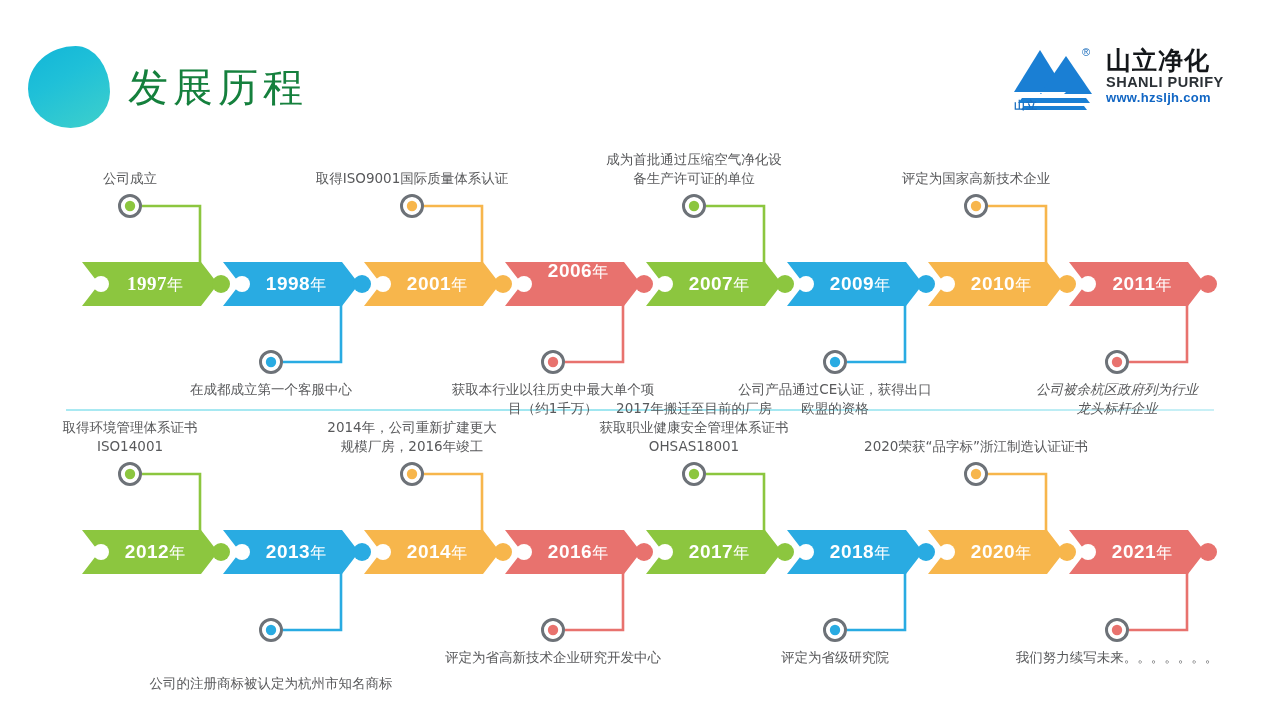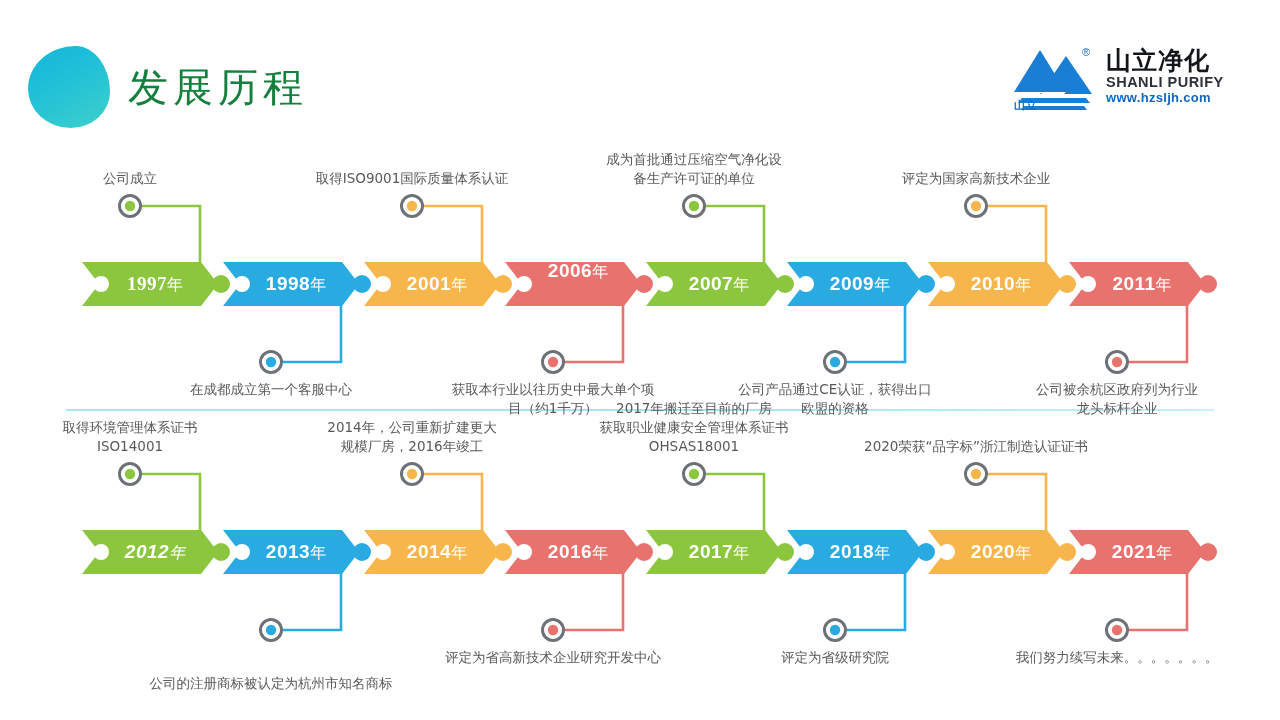--- a/index.html
+++ b/index.html
@@ -267,21 +267,21 @@
 目（约1千万）</div>
     <div class="year-label" style="left: 666px; top: 119px; width: 106px;"><span>2007</span><span class="suffix">年</span></div>
     <div class="callout" style="width: 250px; left: 569px; top: 0px;">成为首批通过压缩空气净化设
 备生产许可证的单位</div>
     <div class="year-label" style="left: 807px; top: 119px; width: 106px;"><span>2009</span><span class="suffix">年</span></div>
     <div class="callout" style="width: 250px; left: 710px; top: 230px;">公司产品通过CE认证，获得出口
 欧盟的资格</div>
     <div class="year-label" style="left: 948px; top: 119px; width: 106px;"><span>2010</span><span class="suffix">年</span></div>
     <div class="callout" style="width: 250px; left: 851px; top: 19px;">评定为国家高新技术企业</div>
     <div class="year-label" style="left: 1089px; top: 119px; width: 106px;"><span>2011</span><span class="suffix">年</span></div>
-    <div class="callout" style="width: 250px; left: 992px; top: 230px;">公司被余杭区政府列为行业
+    <div class="callout" style="width: 250px; left: 992px; top: 230px; font-style: italic;">公司被余杭区政府列为行业
 龙头标杆企业</div>
   </div>
 <div class="row" id="row-2">
     <svg class="chev-svg" width="1280" height="270">
       <g>
         <path d="M 142 56 H 200 V 116" fill="none" stroke="#8cc63f" stroke-width="2.6"></path>
       </g>
       <path d="M 82 112 L 201 112 L 218 134 L 201 156 L 82 156 L 99 134 Z" fill="#8cc63f"></path>
       <circle cx="221" cy="134" r="9" fill="#8cc63f"></circle>
       <circle cx="101" cy="134" r="8" fill="#ffffff"></circle>
@@ -361,21 +361,21 @@
       </g>
       <path d="M 1069 112 L 1188 112 L 1205 134 L 1188 156 L 1069 156 L 1086 134 Z" fill="#e8726e"></path>
       <circle cx="1208" cy="134" r="9" fill="#e8726e"></circle>
       <circle cx="1088" cy="134" r="8" fill="#ffffff"></circle>
       <g>
         <circle cx="1117" cy="212" r="10.5" fill="none" stroke="#6d7278" stroke-width="3"></circle>
         <circle cx="1117" cy="212" r="8.6" fill="#ffffff"></circle>
         <circle cx="1117" cy="212" r="5.2" fill="#e8726e"></circle>
       </g>
     </svg>
-    <div class="year-label" style="left: 102px; top: 119px; width: 106px; font-style: italic;"><span>2012</span><span class="suffix">年</span></div>
+    <div class="year-label" style="left: 102px; top: 119px; width: 106px;"><span>2012</span><span class="suffix">年</span></div>
     <div class="callout" style="width: 250px; left: 5px; top: 0px;">取得环境管理体系证书
 ISO14001</div>
     <div class="year-label" style="left: 243px; top: 119px; width: 106px;"><span>2013</span><span class="suffix">年</span></div>
     <div class="callout" style="width: 250px; left: 146px; top: 228px; margin-top: 28px;">公司的注册商标被认定为杭州市知名商标</div>
     <div class="year-label" style="left: 384px; top: 119px; width: 106px;"><span>2014</span><span class="suffix">年</span></div>
     <div class="callout" style="width: 250px; left: 287px; top: 0px;">2014年，公司重新扩建更大
 规模厂房，2016年竣工</div>
     <div class="year-label" style="left: 525px; top: 119px; width: 106px;"><span>2016</span><span class="suffix">年</span></div>
     <div class="callout" style="width: 250px; left: 428px; top: 230px;">评定为省高新技术企业研究开发中心</div>
     <div class="year-label" style="left: 666px; top: 119px; width: 106px;"><span>2017</span><span class="suffix">年</span></div>

